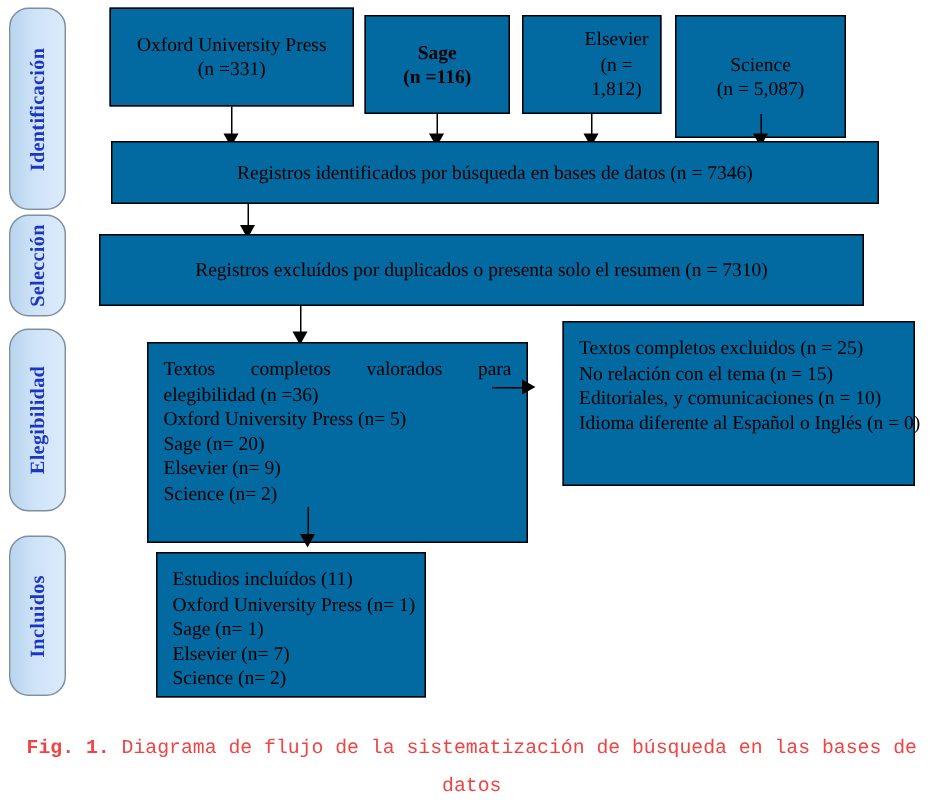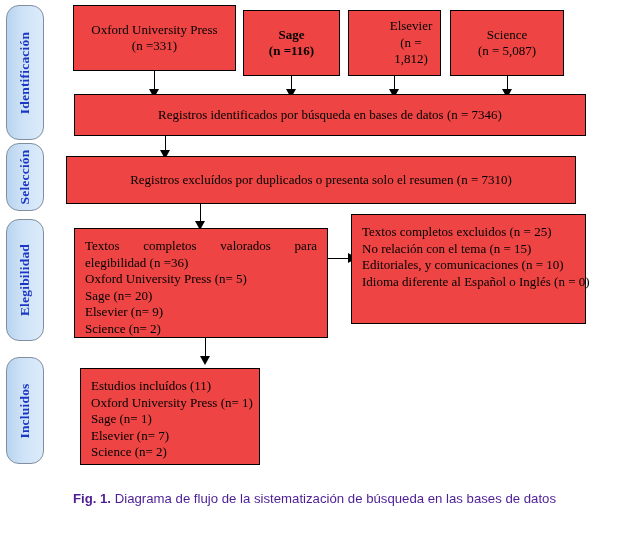--- a/index.html
+++ b/index.html
@@ -43,21 +43,21 @@
     font-weight: bold;
     font-size: 13.5px;
     letter-spacing: 0.2px;
     font-family: "Liberation Serif", serif;
   }
 
   
   .box {
     position: absolute;
     border: 1.6px solid #000000;
-    background: #ef4444;
+    background: #0369a1;
     box-sizing: border-box;
     font-size: 13px;
     line-height: 16.5px;
   }
   .box-center {
     display: flex;
     align-items: center;
     justify-content: center;
     text-align: center;
   }
@@ -65,20 +65,21 @@
     display: flex;
     align-items: center;
     justify-content: center;
     text-align: right;
   }
   .box-text {
     padding: 0 4px;
   }
   .box-list {
     padding: 9px 10px 0 10px;
+    margin-left: 24px;
   }
   .box-list .ln { display: block; white-space: nowrap; }
   .just-line {
     display: block;
     text-align: justify;
     text-align-last: justify;
     white-space: normal;
   }
   .just-line-2 {
     display: block;
@@ -111,24 +112,24 @@
     border-left: 9px solid #000000;
   }
 
   
   #caption {
     position: absolute;
     left: 0;
     top: 486px;
     width: 629px;
     text-align: center;
-    font-family: Liberation Sans, sans-serif;
+    font-family: Liberation Mono, monospace;
     font-size: 13.2px;
     line-height: 25px;
-    color: #4c1d95;
+    color: #ef4444;
   }
   #caption .fig-no { font-weight: bold; }
 </style>
 </head>
 <body>
 
 <div id="stage">
 
   <div class="phase" style="left:6px; top:5px; width:38px; height:135px;">
     <span class="phase-label">Identificación</span>
@@ -160,21 +161,21 @@
     </span>
   </div>
 
   <div class="box box-center" style="left:348px; top:10px; width:93px; height:66px;padding-left:33px;">
     <span class="box-text">
       <span>Elsevier</span><br>
       <span>(n = 1,812)</span>
     </span>
   </div>
 
-  <div class="box box-center" style="left:450px; top:10px; width:114px; height:66px;">
+  <div class="box box-center" style="left:450px; top:10px; width:114px; height:82px;">
     <span class="box-text">
       <span>Science</span><br>
       <span>(n = 5,087)</span>
     </span>
   </div>
 
   <div class="vline" style="left:154px; top:71px; height:21px;"></div>
   <div class="arrow-down" style="left:149px; top:89px;"></div>
 
   <div class="vline" style="left:291px; top:76px; height:16px;"></div>
@@ -193,21 +194,21 @@
   <div class="vline" style="left:165px; top:136px; height:16px;"></div>
   <div class="arrow-down" style="left:160px; top:150px;"></div>
 
   <div class="box box-mid" style="left:66px; top:156px; width:510px; height:48px;">
     <span class="box-text">Registros excluídos por duplicados o presenta solo el resumen (n = 7310)</span>
   </div>
 
   <div class="vline" style="left:200px; top:204px; height:20px;"></div>
   <div class="arrow-down" style="left:195px; top:221px;"></div>
 
-  <div class="box box-list" style="left:74px; top:228px; width:254px; height:110px;">
+  <div class="box box-list" style="left:74px; top:228px; width:254px; height:134px;">
     <span class="just-line">Textos completos valorados para</span>
     <span class="just-line-2">elegibilidad (n =36)</span>
     <span class="ln">Oxford University Press (n= 5)</span>
     <span class="ln">Sage (n= 20)</span>
     <span class="ln">Elsevier (n= 9)</span>
     <span class="ln">Science (n= 2)</span>
   </div>
 
   <div class="hline" style="left:328px; top:258px; width:23px;"></div>
   <div class="arrow-right" style="left:348px; top:253px;"></div>

